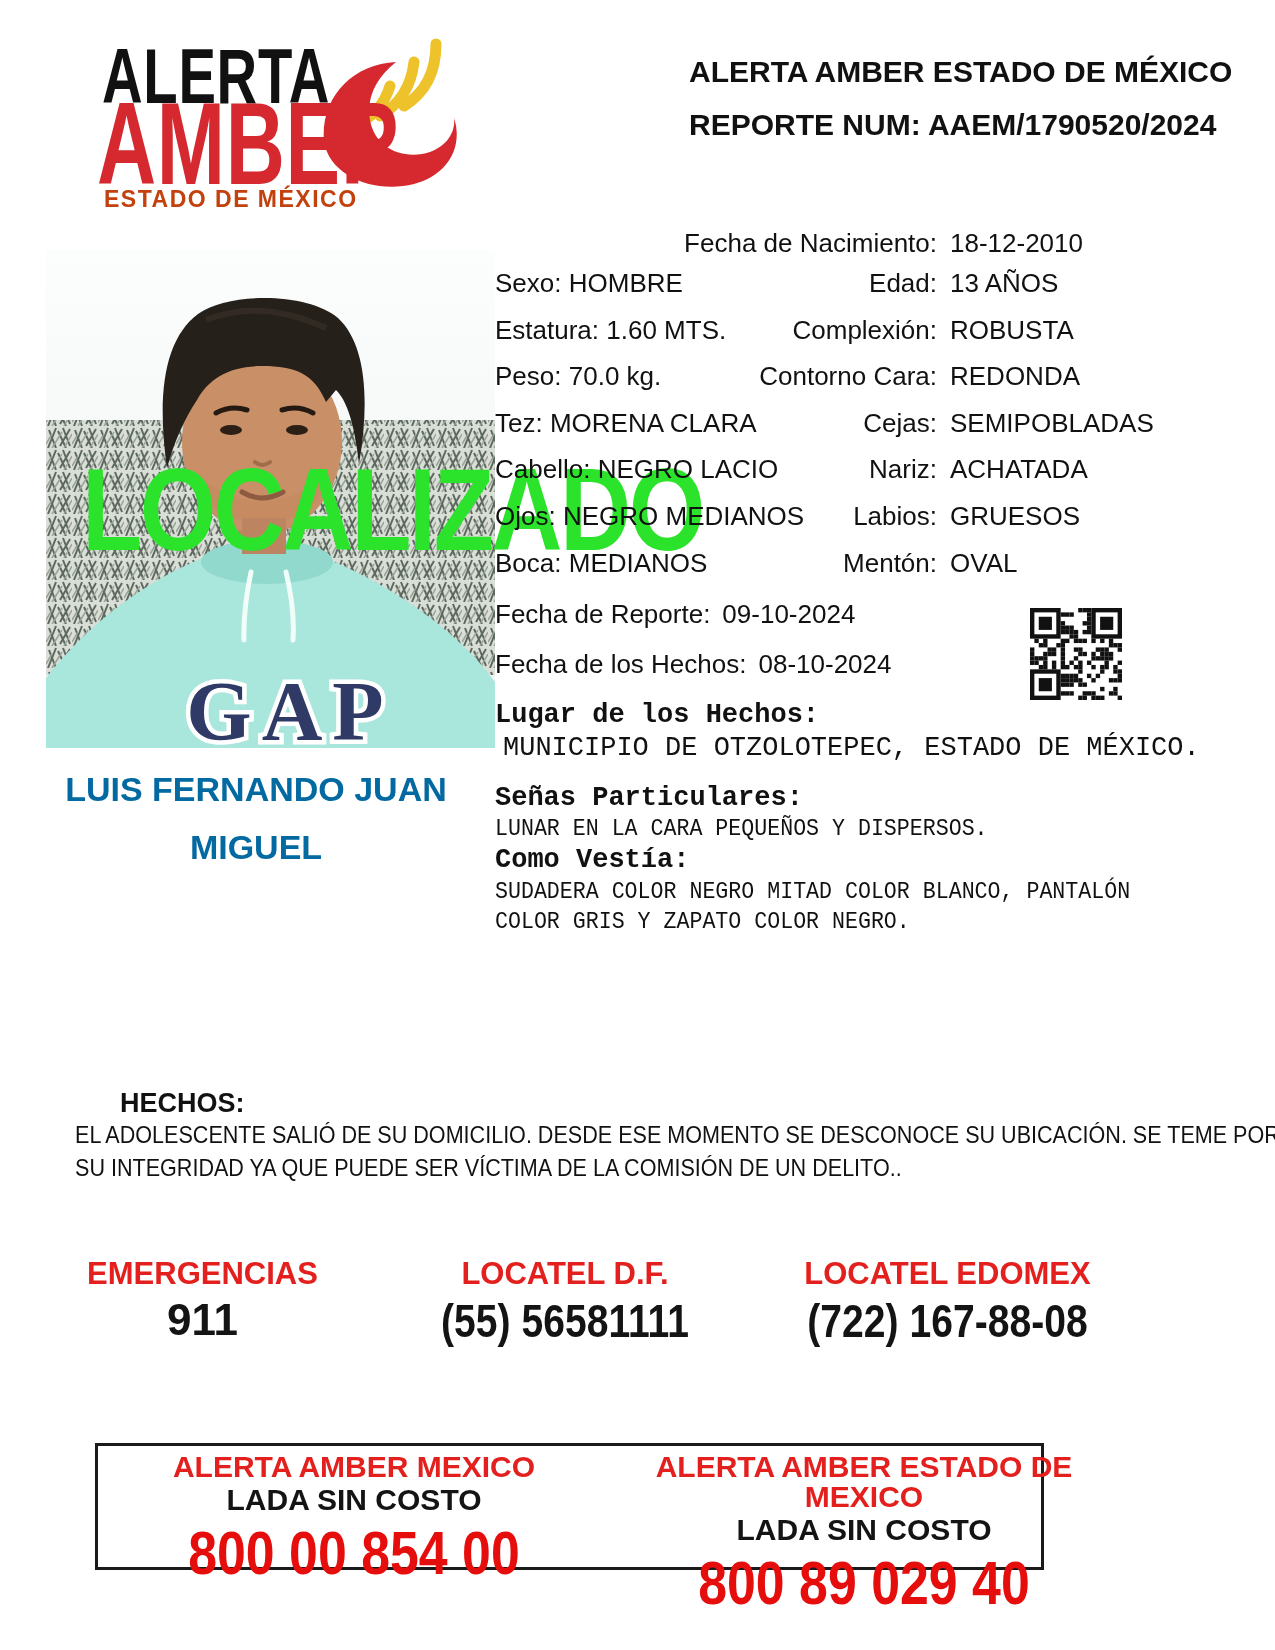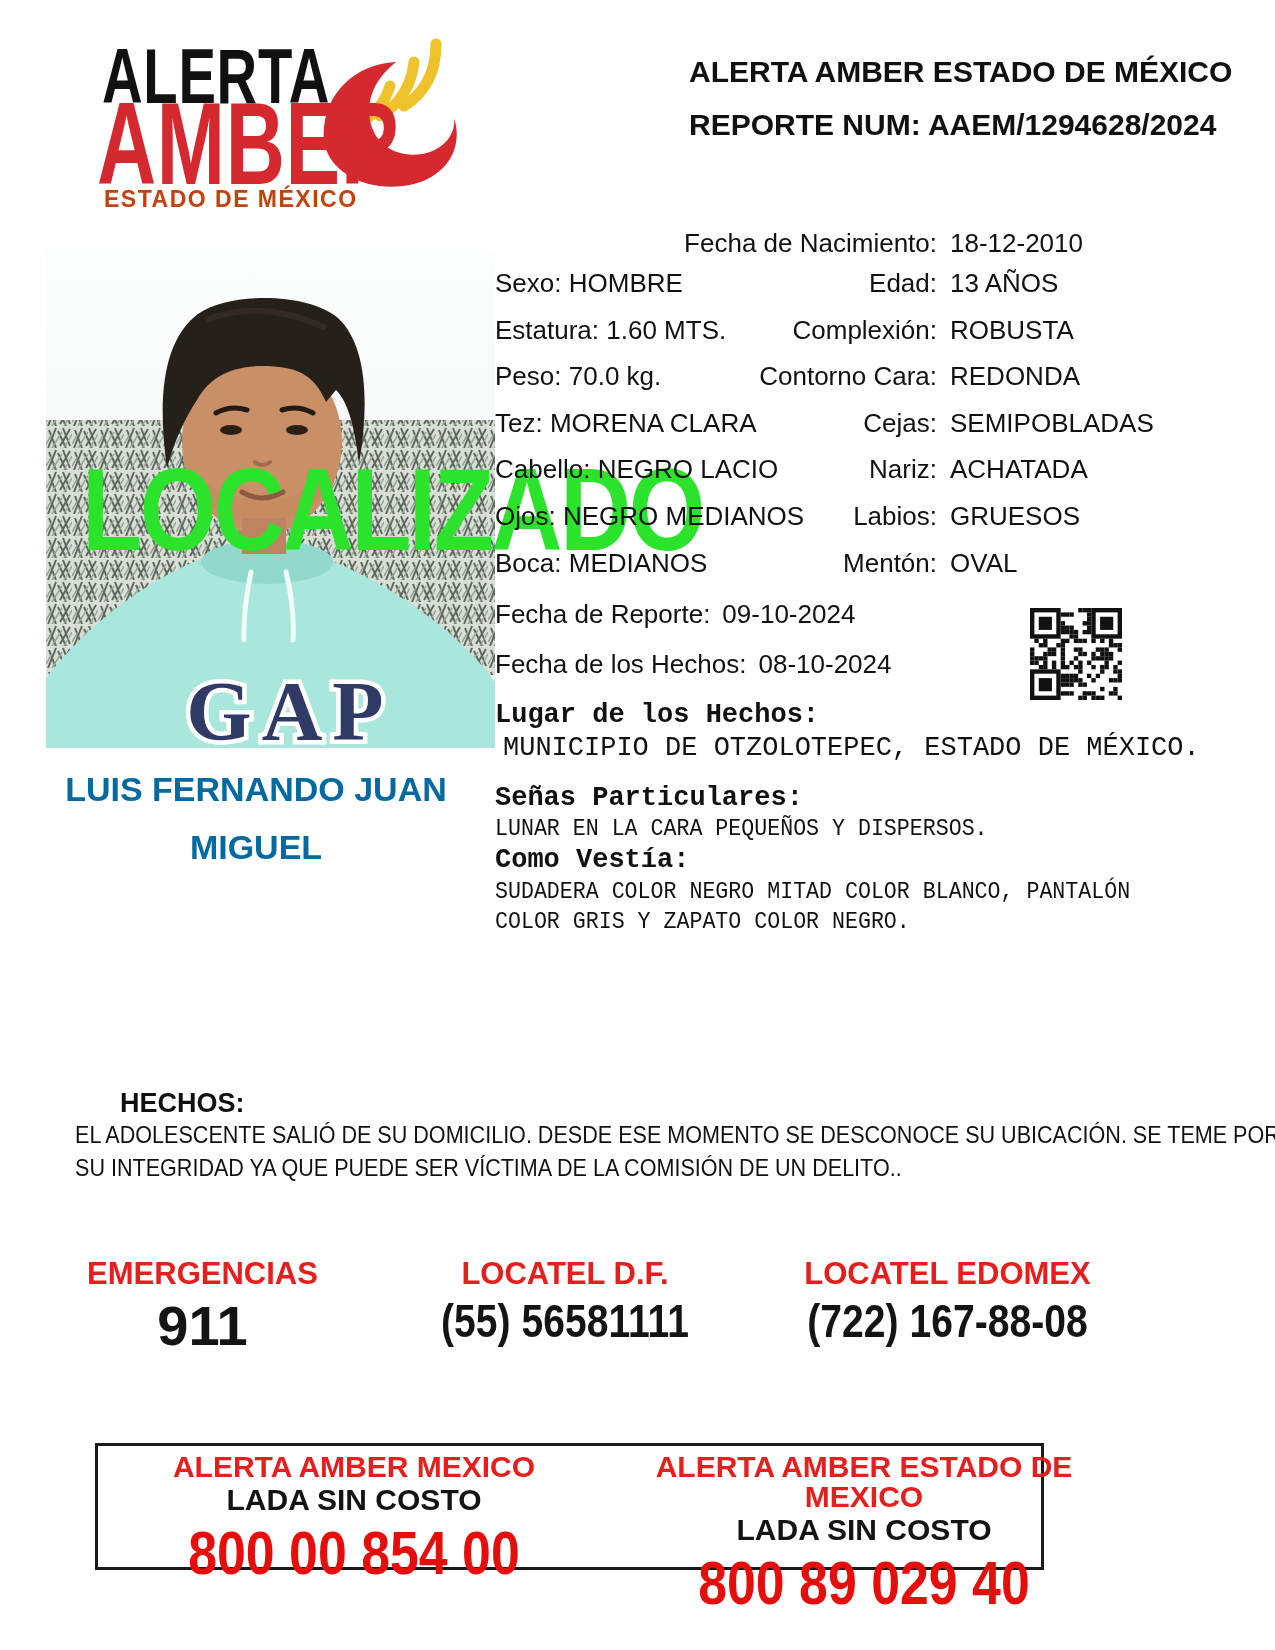--- a/index.html
+++ b/index.html
@@ -38,21 +38,21 @@
   .cond{font-size:24px;transform:scaleX(.9);transform-origin:0 0;}
   .qr{position:absolute;left:1030px;top:608px;z-index:10;}
   
   .facts-label{position:absolute;left:75px;top:1088px;font-weight:bold;font-size:27px;margin-left:45px;}
   .facts-line{position:absolute;left:75px;font-size:24.5px;transform:scaleX(.88);transform-origin:0 0;white-space:nowrap;}
   
   .contact{position:absolute;text-align:center;}
   .contact .ct{color:#e3201d;font-weight:bold;font-size:31px;line-height:1;}
   .contact .cn{color:#141414;font-weight:bold;font-size:46px;line-height:1;margin-top:9px;
                transform:scaleX(.85);transform-origin:50% 0;}
-  .contact .cn.nosq{transform:none;font-size:56px;}
+  .contact .cn.nosq{transform:none;font-size:44px;}
   
   .fbox{position:absolute;left:95px;top:1443px;width:949px;height:127px;border:3px solid #1a1a1a;box-sizing:border-box;}
   .fcol{position:absolute;top:6px;text-align:center;}
   .fcol .ft{color:#e3201d;font-weight:bold;font-size:30px;line-height:1;}
   .fcol .fs{color:#141414;font-weight:bold;font-size:30px;line-height:1;margin-top:3px;}
   .fcol .fn{color:#e60d0d;font-weight:bold;font-size:61px;line-height:1;margin-top:8px;
             transform:scaleX(.85);transform-origin:50% 0;}
 </style>
 </head>
 <body>
@@ -68,21 +68,21 @@
         <path d="M86,70 Q118,50 118,8"></path>
       </g>
       <path fill="#d5292f" d="M6,106 C2,62 34,28 78,26 C58,42 48,62 52,84 C56,108 78,122 104,118 C126,114 138,98 136,82 C146,112 128,140 96,148 C56,158 12,140 6,106 Z"></path>
     </svg>
     <div class="logo-amber">AMBER</div>
     <div class="logo-estado">ESTADO DE MÉXICO</div>
   </div>
 
   <div class="hdr">
     <div>ALERTA AMBER ESTADO DE MÉXICO</div>
-    <div class="l2">REPORTE NUM: AAEM/1294628/2024</div>
+    <div class="l2">REPORTE NUM: AAEM/1790520/2024</div>
   </div>
 
   <svg class="photo" width="449" height="498" viewBox="0 0 449 498">
     <defs>
       <linearGradient id="sky" x1="0" y1="0" x2="0" y2="1">
         <stop offset="0" stop-color="#fcfdfd"></stop>
           <stop offset="1" stop-color="#eef3f3"></stop>
       </linearGradient>
       <pattern id="agave" width="26" height="22" patternUnits="userSpaceOnUse">
         <rect width="26" height="22" fill="#d9dfd7"></rect>

